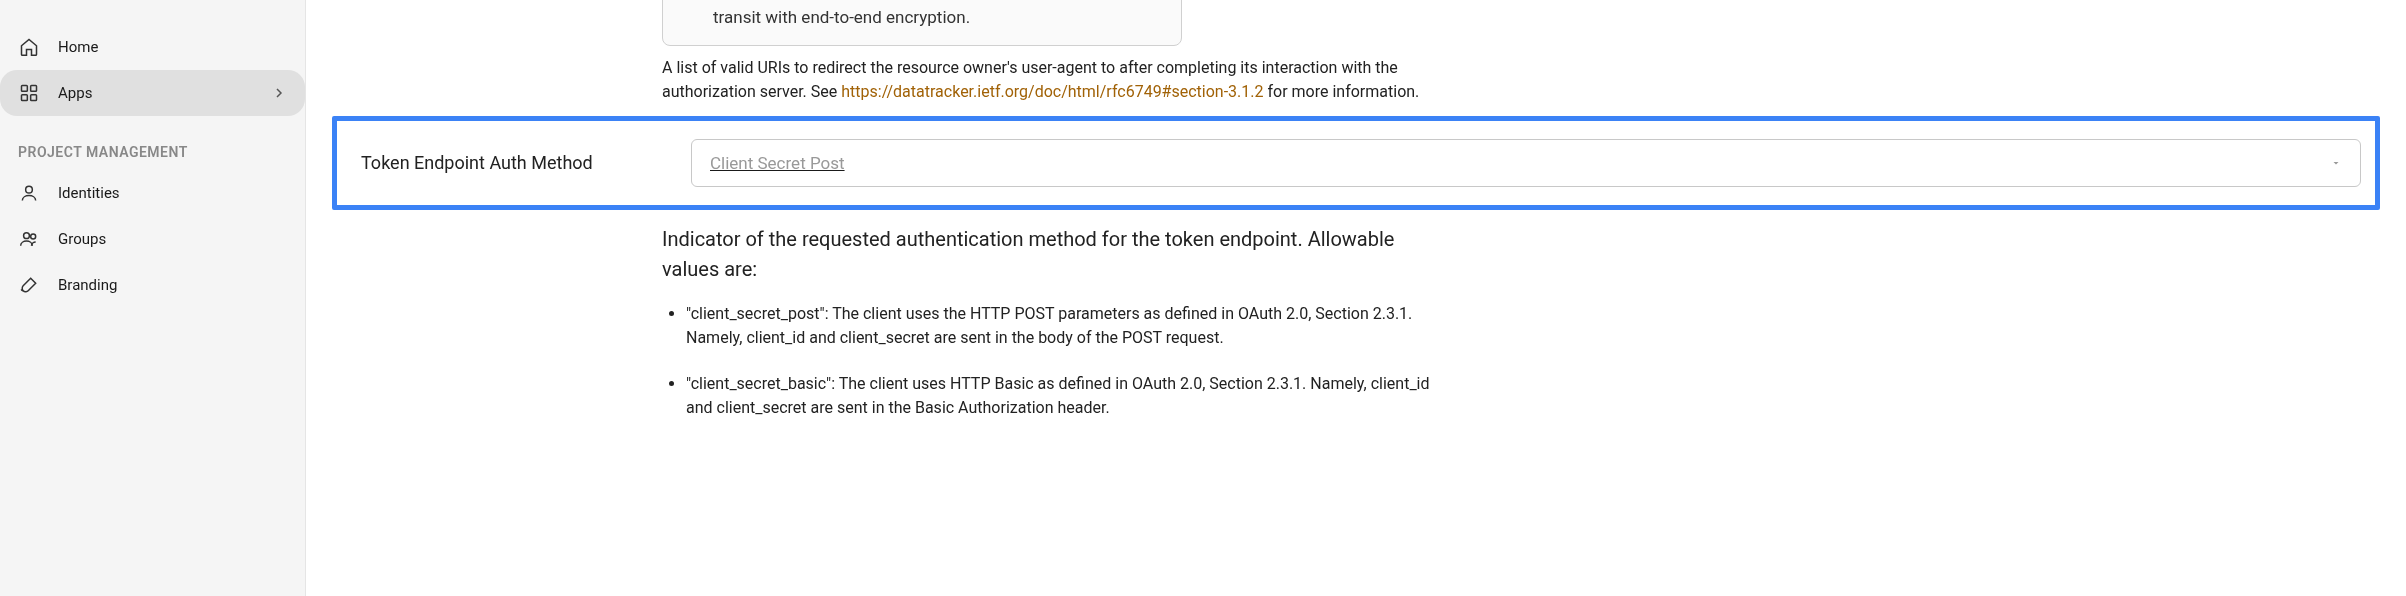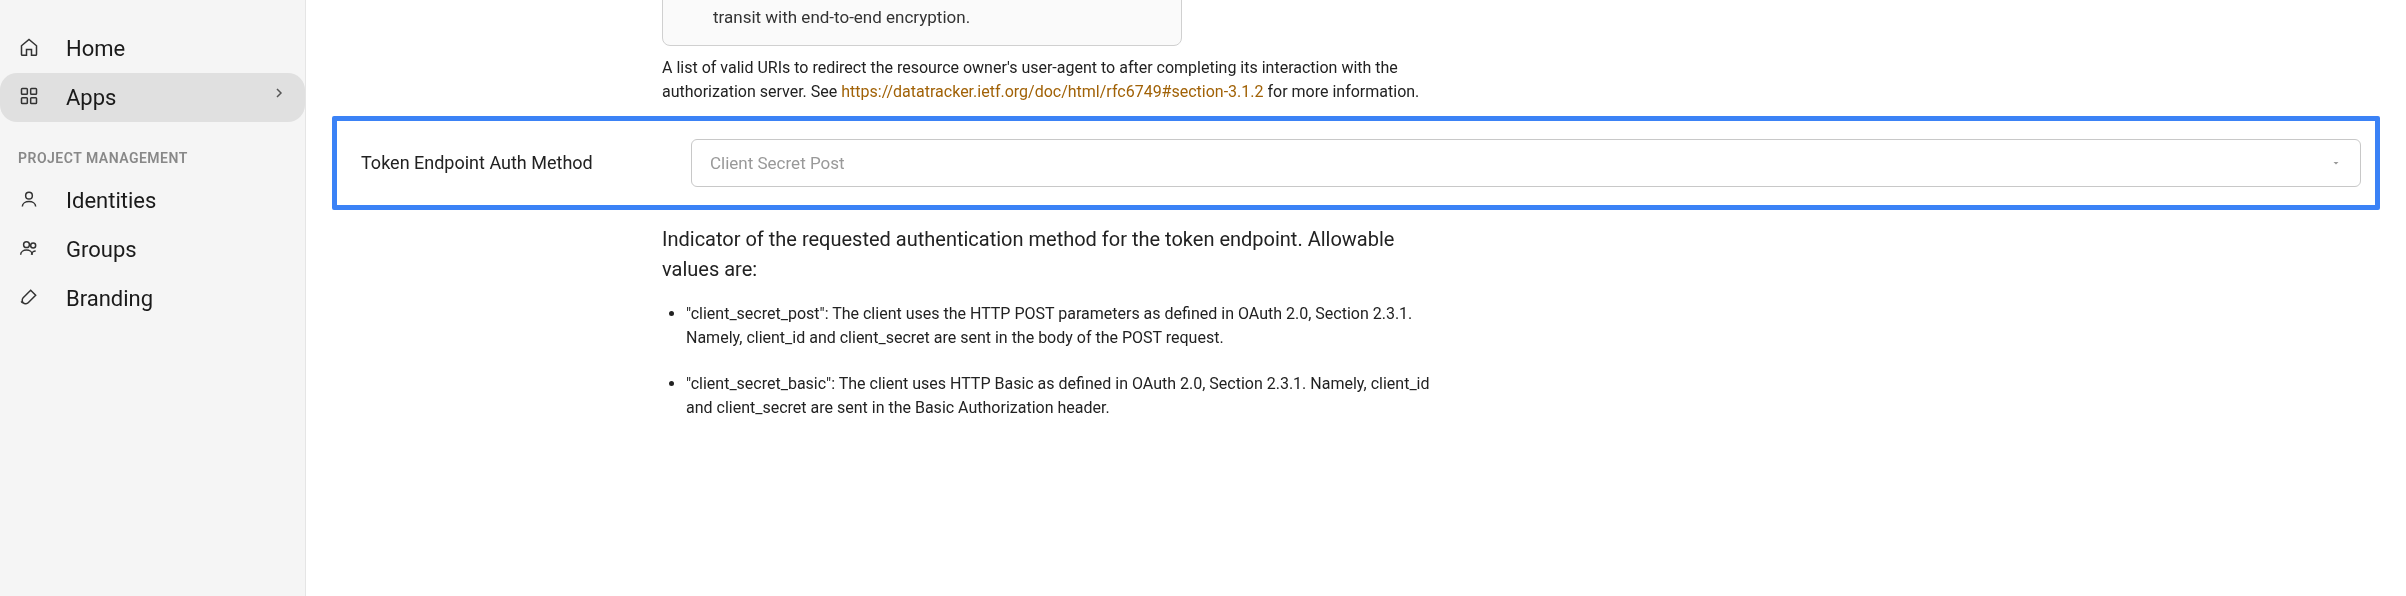--- a/index.html
+++ b/index.html
@@ -17,25 +17,25 @@
     }
     .sidebar {
       width: 306px;
       background: #f5f5f5;
       border-right: 1px solid #e5e5e5;
       padding-top: 24px;
       flex-shrink: 0;
     }
     .sidebar-item {
       display: flex;
+      align-items: center;
       padding: 12px 18px;
       cursor: pointer;
       color: #1a1a1a;
-      font-size: 22px;
-      gap: 8px;
+      font-size: 15px;
     }
     .sidebar-item.active {
       background: #e0e0e0;
       border-radius: 17px;
     }
     .sidebar-item .icon {
       width: 22px;
       height: 22px;
       margin-right: 18px;
       display: flex;
@@ -111,20 +111,21 @@
       flex: 1;
       border: 1px solid #c8c8c8;
       border-radius: 6px;
       height: 48px;
       display: flex;
       align-items: center;
       padding: 0 18px;
       justify-content: space-between;
       background: #fff;
       cursor: pointer;
+      text-decoration: underline;
     }
     .select-placeholder {
       color: #999;
       font-size: 17px;
     }
     .select-caret {
       color: #999;
     }
     .sub-desc {
       margin-left: 316px;

